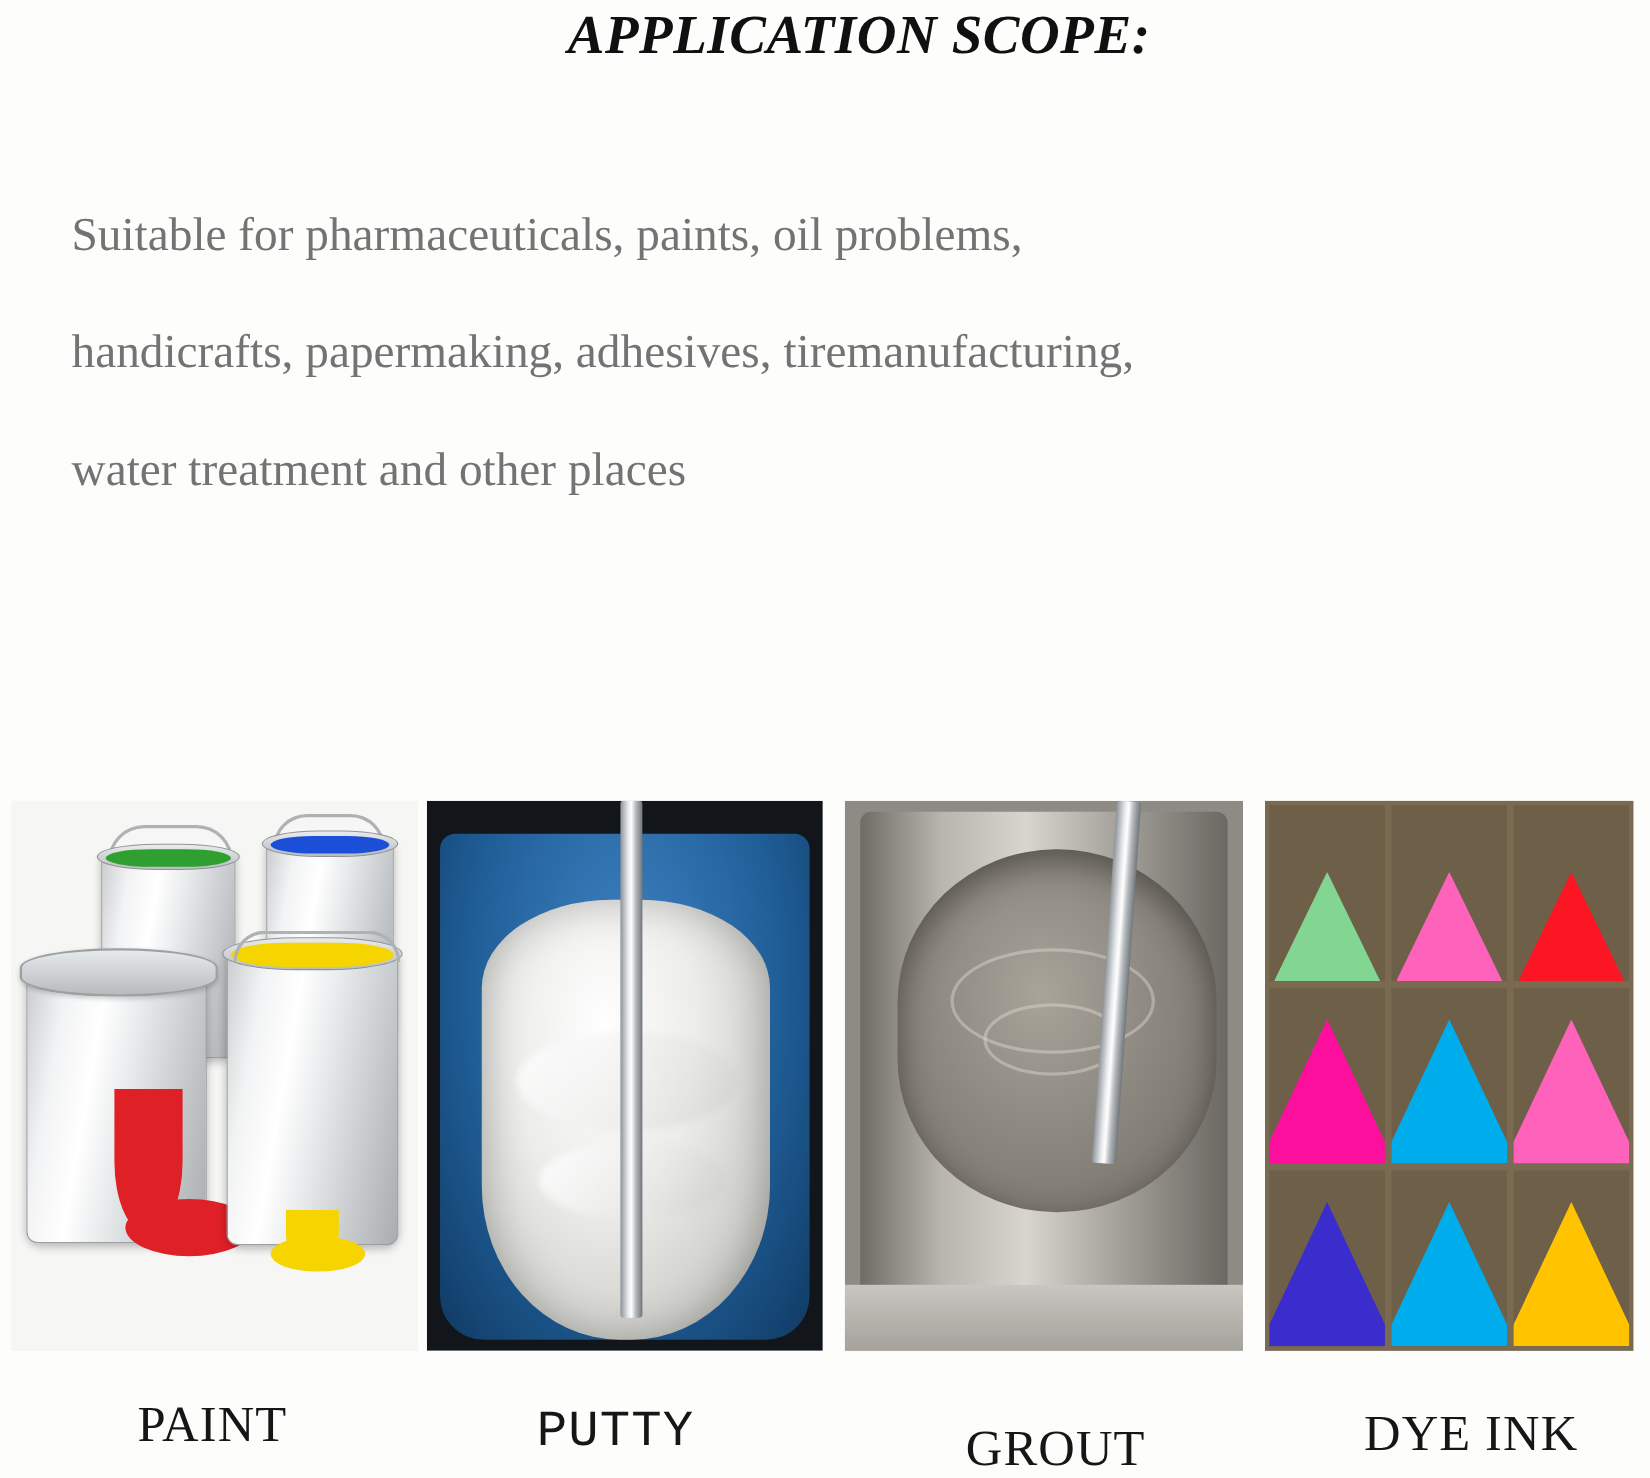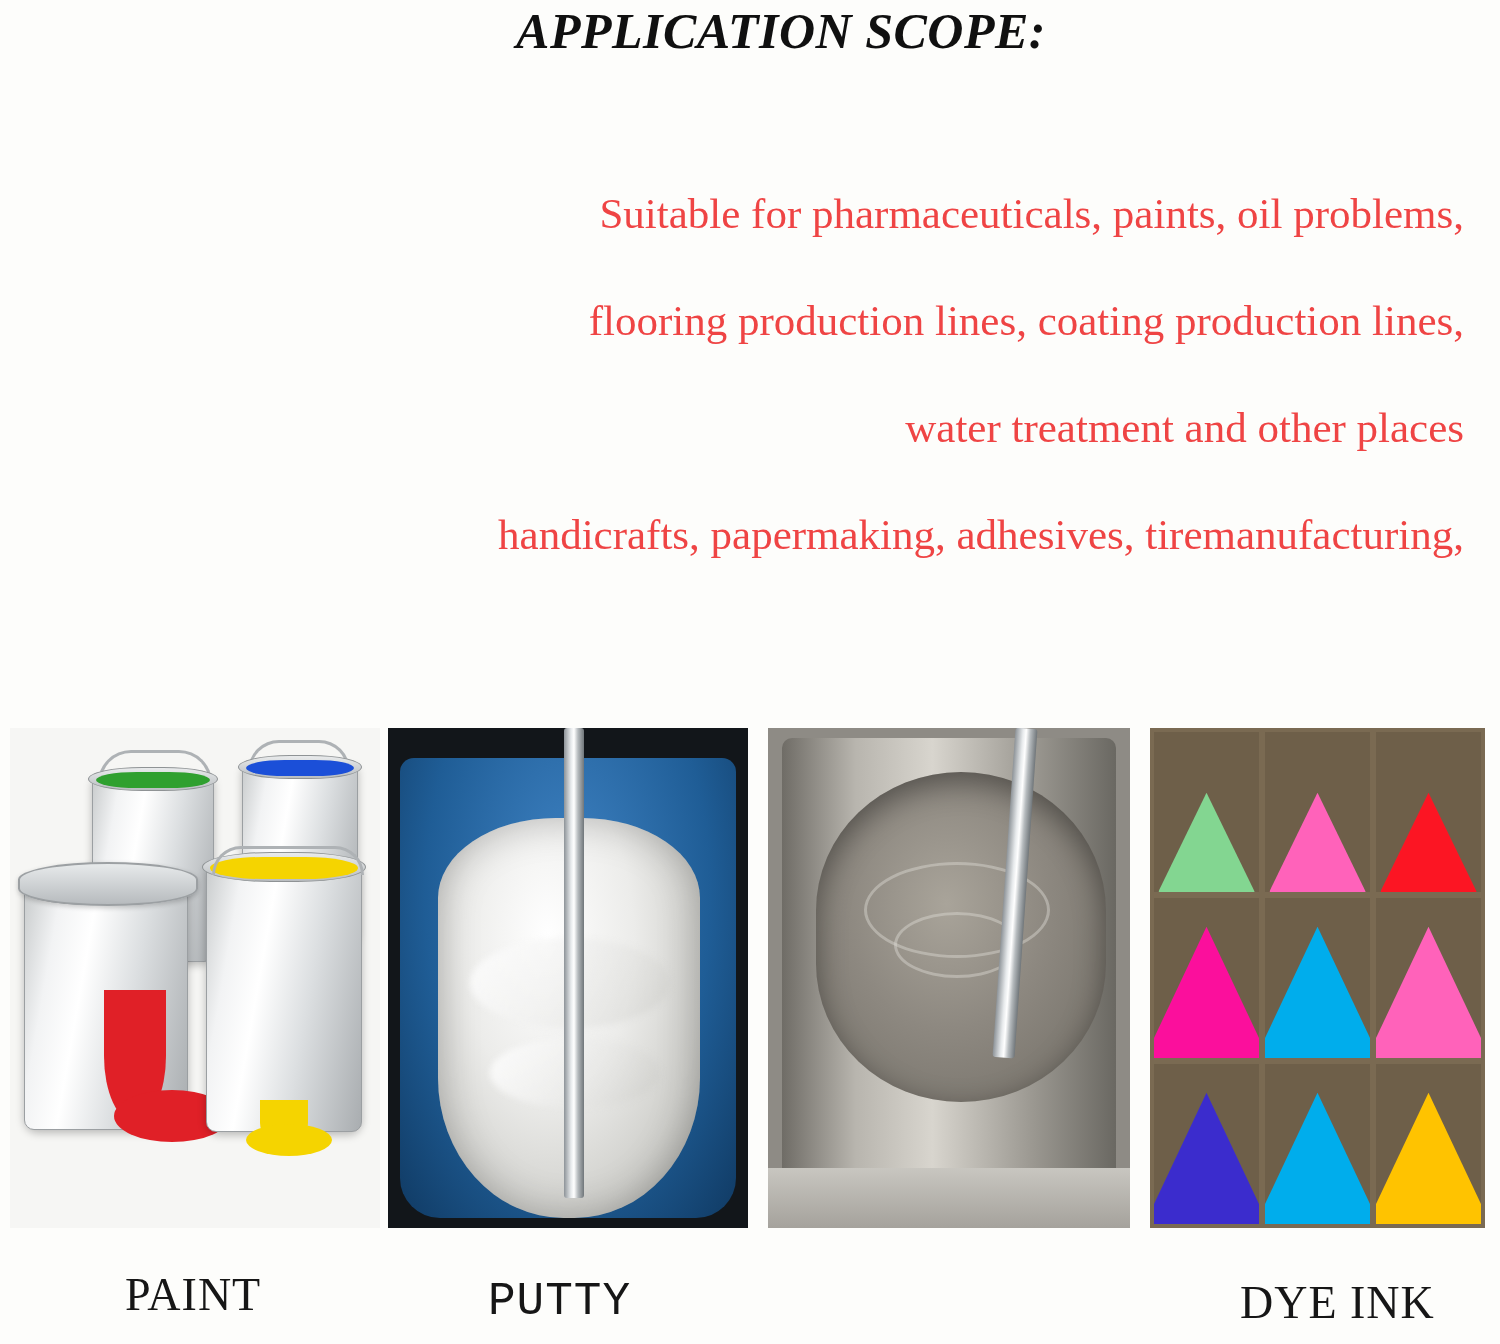--- a/index.html
+++ b/index.html
@@ -36,23 +36,22 @@
     padding-left: 20px;
     box-sizing: border-box;
   }
   .body-text {
     position: absolute;
     top: 160px;
     left: 44px;
     width: 1420px;
     font-size: 43px;
     line-height: 107px;
-    color: #ef4444;
+    color: #737373;
     font-family: "Liberation Serif", serif;
-    text-align: right;
   }
   .body-text .line {
     white-space: nowrap;
   }
 
   .gallery {
     position: absolute;
     top: 728px;
     left: 0;
     width: 1500px;
@@ -222,23 +221,22 @@
 </style>
 </head>
 <body>
 
 <div class="page">
 
   <div class="title">APPLICATION SCOPE:</div>
 
   <div class="body-text">
     <div class="line">Suitable for pharmaceuticals, paints, oil problems,</div>
-    <div class="line">flooring production lines, coating production lines,</div>
+    <div class="line">handicrafts, papermaking, adhesives, tiremanufacturing,</div>
     <div class="line">water treatment and other places</div>
-    <div class="line">handicrafts, papermaking, adhesives, tiremanufacturing,</div>
   </div>
 
   <div class="gallery">
 
     <div class="cell c0">
       <div class="paint-scene">
 
         <div class="handle" style="left:88px; top:22px; width:108px; height:30px;"></div>
         <div class="can" style="left:82px; top:48px; width:122px; height:186px;">
           <div class="body"></div>
@@ -329,16 +327,17 @@
             </div>
         </div>
       </div>
     </div>
 
   </div>
 
   <div class="captions">
     <div class="caption p0">PAINT</div>
     <div class="caption p1">PUTTY</div>
+    <div class="caption p2">GROUT</div>
     <div class="caption p3">DYE INK</div>
   </div>
 
 </div>
 
 </body></html>

